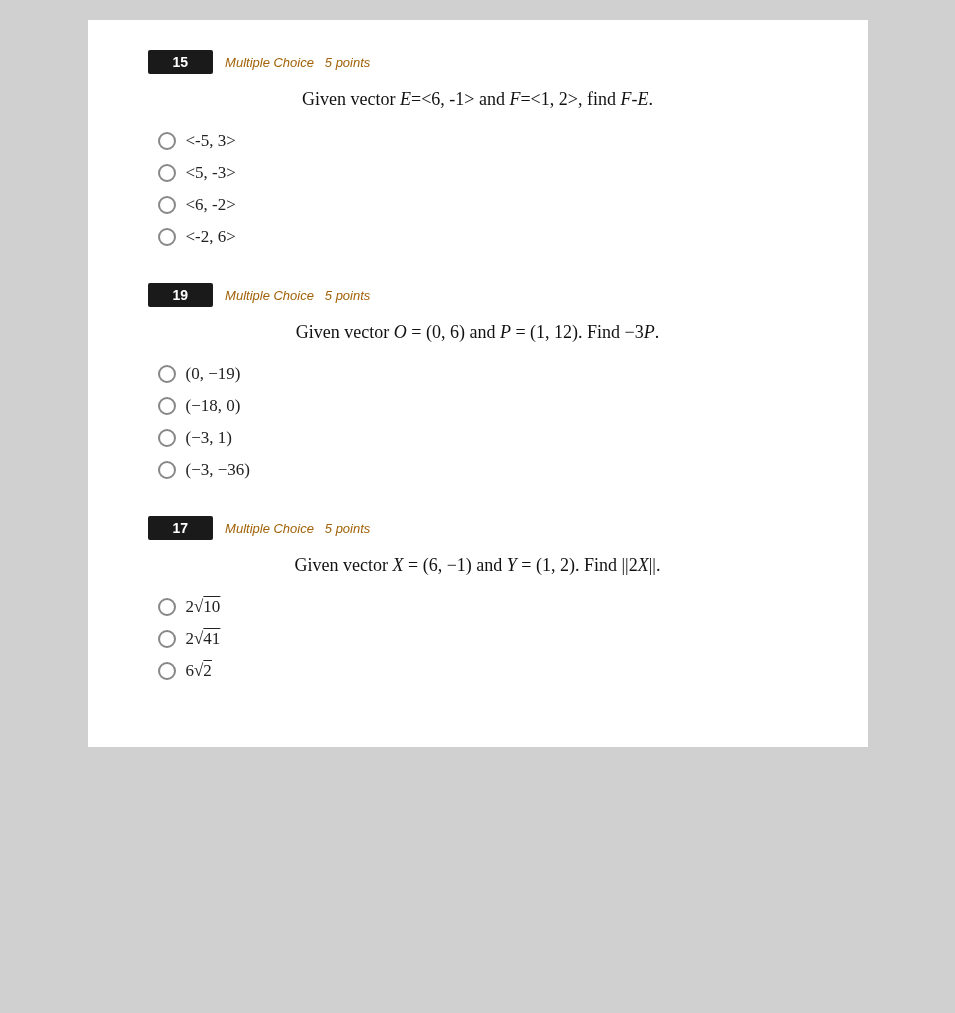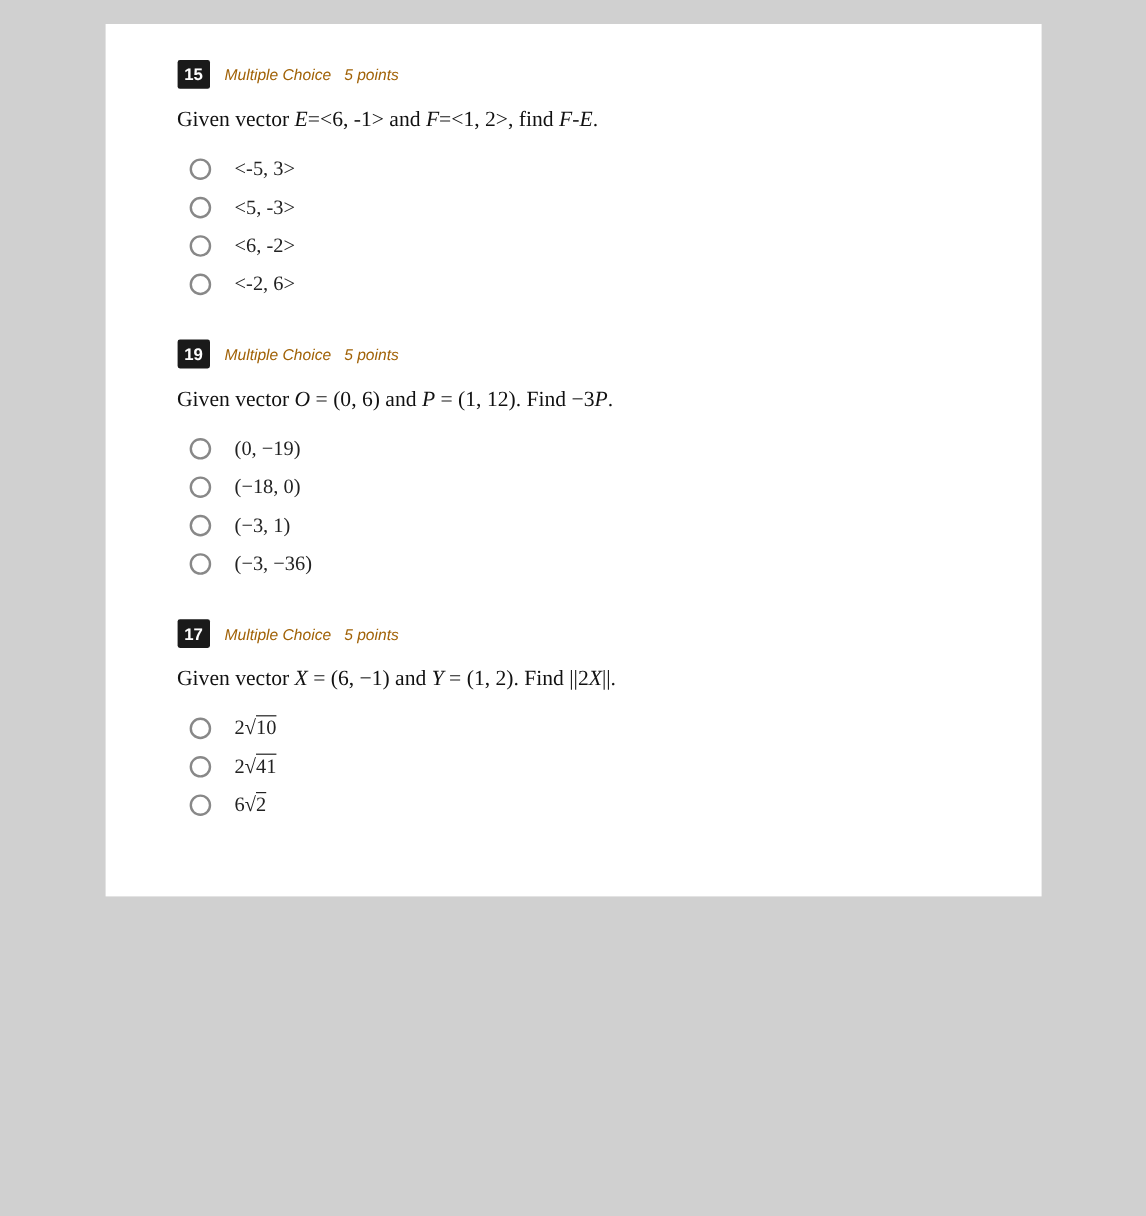--- a/index.html
+++ b/index.html
@@ -22,57 +22,58 @@
       display: flex;
       align-items: center;
       gap: 12px;
       margin-bottom: 12px;
     }
     .question-number {
       background: #1a1a1a;
       color: #ffffff;
       font-size: 14px;
       font-weight: bold;
-      padding: 4px 6px;
+      padding: 4px 25px;
       border-radius: 2px;
     }
     .question-meta {
       font-size: 13px;
       color: #a16207;
       font-style: italic;
     }
     .question-text {
       font-size: 18px;
       color: #111;
       margin-bottom: 18px;
       line-height: 1.5;
     }
     .options-list {
       list-style: none;
       padding-left: 10px;
     }
     .option-item {
       display: flex;
       align-items: center;
-      gap: 20px;
+      gap: 10px;
       margin-bottom: 12px;
       font-size: 17px;
       color: #222;
     }
     .radio-circle {
       width: 18px;
       height: 18px;
       border-radius: 50%;
       border: 2px solid #888;
       flex-shrink: 0;
       background: transparent;
     }
     
     .serif {
       font-family: Georgia, 'Times New Roman', serif;
+      text-align: center;
     }
   </style>
 </head>
 <body>
 
 <div class="page">
 
   <div class="question-block">
     <div class="question-header">
       <span class="question-number">15</span>

